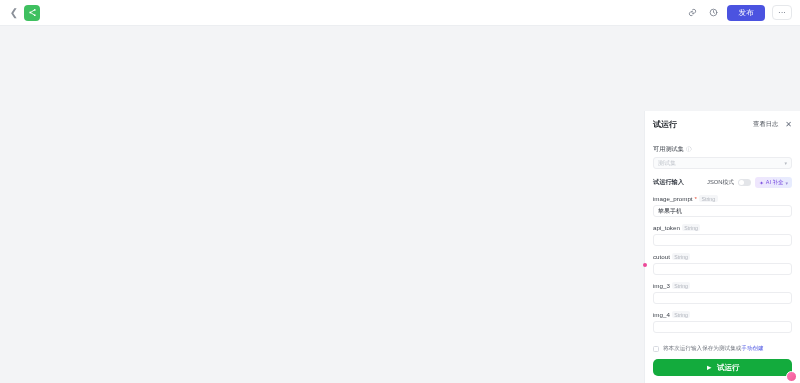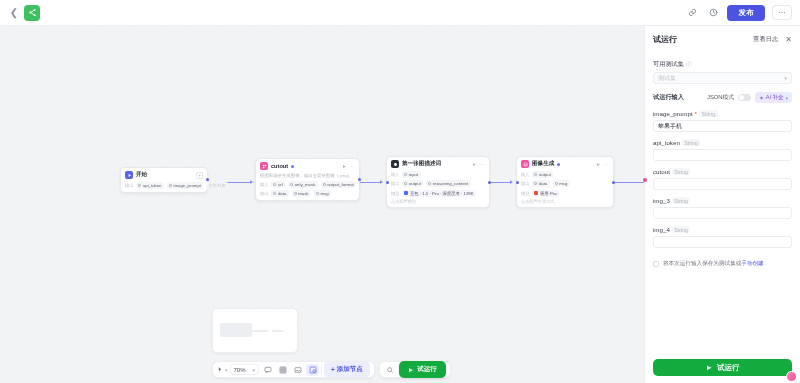--- a/index.html
+++ b/index.html
@@ -24,29 +24,29 @@
   .app-logo svg { display: block; }
   .title-wrap { display: flex; flex-direction: column; justify-content: center; line-height: 1; }
   .title-row { display: flex; align-items: center; gap: 3px; }
   .app-title { font-size: 8px; font-weight: bold; color: #1f2329; letter-spacing: .1px; }
   .title-icon { font-size: 6.5px; color: #a6abb3; }
   .app-sub { font-size: 5.2px; color: #a1a6ae; margin-top: 2px; transform: scale(.95); transform-origin: left center; }
   .topbar-right { margin-left: auto; display: flex; align-items: center; gap: 7px; }
   .tb-icon { width: 14px; height: 14px; display: flex; align-items: center; justify-content: center; color: #6b7280; cursor: pointer; }
   .publish-btn {
     background: #4b53e0; color: #fff; font-size: 7.5px; border-radius: 4px;
-    padding: 3px 11px; cursor: pointer; font-weight: bold; letter-spacing: .3px;
+    padding: 3px 11px; cursor: pointer; font-weight: normal; letter-spacing: .3px;
   }
   .more-btn {
     width: 20px; height: 15px; border: 1px solid #e6e8eb; border-radius: 4px; background: #fff;
     color: #6b7280; font-size: 8px; display: flex; align-items: center; justify-content: center; cursor: pointer;
   }
 
   
-  .body { flex: 1; display: flex; position: relative; min-height: 0; }
+  .body { flex: 1; display: flex; position: relative; min-height: 0; align-items: flex-end; }
 
   
   .canvas {
     flex: 1; position: relative; background-color: #f2f3f5;
     background-image: radial-gradient(#e3e5e9 0.9px, transparent 0.9px);
     background-size: 11px 11px; overflow: hidden;
   }
 
   .node {
     position: absolute; background: #fff; border: 1px solid #e7e8ec; border-radius: 5px;

